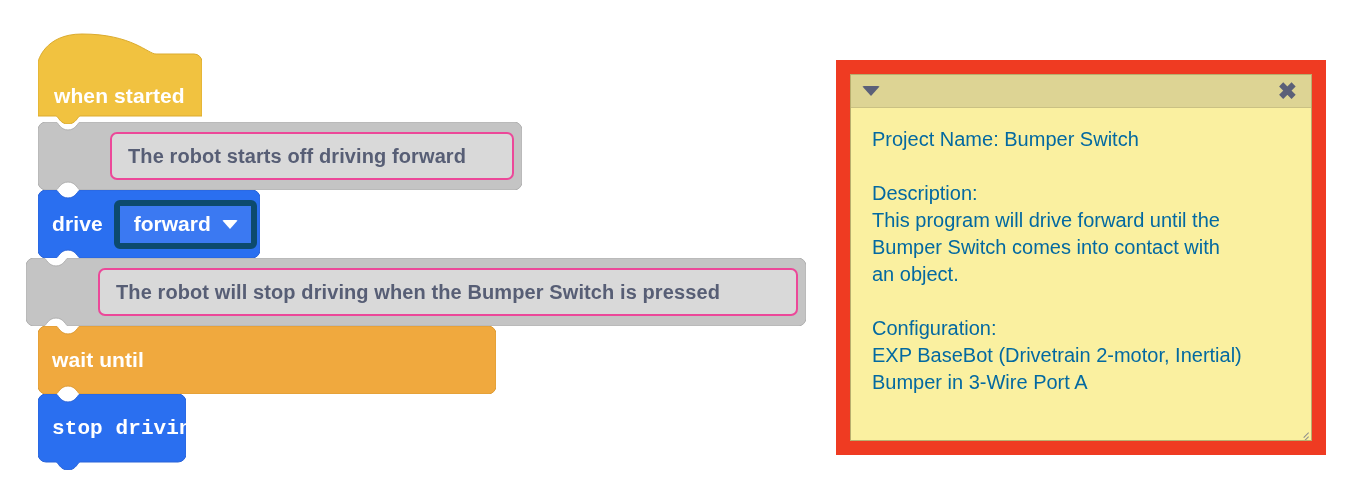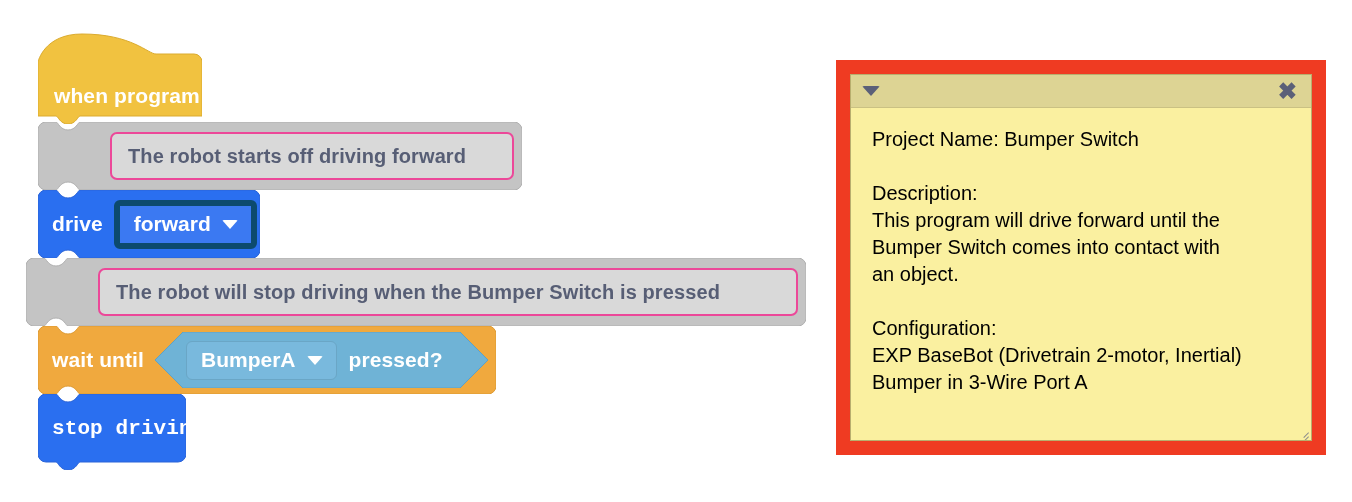--- a/index.html
+++ b/index.html
@@ -175,21 +175,21 @@
     color: #5b6078;
     font-size: 23px;
     font-weight: bold;
     line-height: 1;
     cursor: pointer;
     font-family: "Liberation Sans", sans-serif;
   }
   #note-text {
     flex: 1 1 auto;
     padding: 18px 20px 10px 21px;
-    color: #000000;
+    color: #0369a1;
     font-size: 20px;
     line-height: 27px;
     white-space: pre-wrap;
     font-family: "Liberation Sans", sans-serif;
     overflow: hidden;
   }
   #resize-handle {
     position: absolute;
     right: 2px;
     bottom: 2px;
@@ -209,21 +209,21 @@
 </style>
 </head>
 <body>
 
 <div id="workspace">
 
   <div class="hat-wrap">
     <svg class="hat-svg" width="164" height="92" viewBox="0 0 164 92" xmlns="http://www.w3.org/2000/svg">
       <path d="M0,30 C0,30 6,2 44,2 C94,2 110,22 118,22 L156,22 A8,8 0 0 1 164,30 L164,84 L42,84 C40,84 38,92 30,92 C22,92 20,84 18,84 L0,84 Z" fill="#f1c240" stroke="#dbab2e" stroke-width="1"></path>
     </svg>
-    <span class="blk-label hat-text">when program</span>
+    <span class="blk-label hat-text">when started</span>
   </div>
 
   <div class="cmt-wrap" style="left:38px; top:122px; width:484px; height:68px;">
     <svg class="cmt-svg" width="484" height="68" viewBox="0 0 484 68" xmlns="http://www.w3.org/2000/svg">
       <path d="M0,8 A8,8 0 0 1 8,0 L18,0 C20,0 22,8 30,8 C38,8 40,0 42,0 L476,0 A8,8 0 0 1 484,8 L484,60 A8,8 0 0 1 476,68 L42,68 C40,68 38,60 30,60 C22,60 20,68 18,68 L8,68 A8,8 0 0 1 0,60 Z" fill="#c4c4c4" stroke="#b0b0b0" stroke-width="1"></path>
     </svg>
     <div class="cmt-field">
       <span class="cmt-text">The robot starts off driving forward</span>
     </div>
   </div>
@@ -249,32 +249,20 @@
       <span class="cmt-text">The robot will stop driving when the Bumper Switch is pressed</span>
     </div>
   </div>
 
   <div class="stack-wrap" style="left:38px; top:326px; width:458px; height:68px;text-align:center;">
     <svg class="stack-svg" width="458" height="68" viewBox="0 0 458 68" xmlns="http://www.w3.org/2000/svg">
       <path d="M0,8 A8,8 0 0 1 8,0 L18,0 C20,0 22,8 30,8 C38,8 40,0 42,0 L450,0 A8,8 0 0 1 458,8 L458,60 A8,8 0 0 1 450,68 L42,68 C40,68 38,60 30,60 C22,60 20,68 18,68 L8,68 A8,8 0 0 1 0,60 Z" fill="#f0a93e" stroke="#dd9a33" stroke-width="1"></path>
     </svg>
     <div class="stack-content">
       <span class="blk-label">wait until</span>
-      <span class="hex-wrap">
-        <svg class="hex-svg" width="333" height="56" viewBox="0 0 333 56" xmlns="http://www.w3.org/2000/svg">
-          <path d="M28,0 L305,0 L333,28 L305,56 L28,56 L0,28 Z" fill="#6fb3d6" stroke="#5ea2c5" stroke-width="1"></path>
-        </svg>
-        <span class="hex-content">
-          <span class="pill lblue">
-            <span class="pill-text">BumperA</span>
-            <span class="caret"></span>
-          </span>
-          <span class="blk-label">pressed?</span>
-        </span>
-      </span>
     </div>
   </div>
 
   <div class="stack-wrap" style="left:38px; top:394px; width:148px; height:76px;font-family:Liberation Mono, monospace;">
     <svg class="stack-svg" width="148" height="76" viewBox="0 0 148 76" xmlns="http://www.w3.org/2000/svg">
       <path d="M0,8 A8,8 0 0 1 8,0 L18,0 C20,0 22,8 30,8 C38,8 40,0 42,0 L140,0 A8,8 0 0 1 148,8 L148,60 A8,8 0 0 1 140,68 L42,68 C40,68 38,76 30,76 C22,76 20,68 18,68 L8,68 A8,8 0 0 1 0,60 Z" fill="#2a6ff0" stroke="#2a64d8" stroke-width="1"></path>
     </svg>
     <div class="stack-content" style="height:68px;">
       <span class="blk-label">stop driving</span>
     </div>

